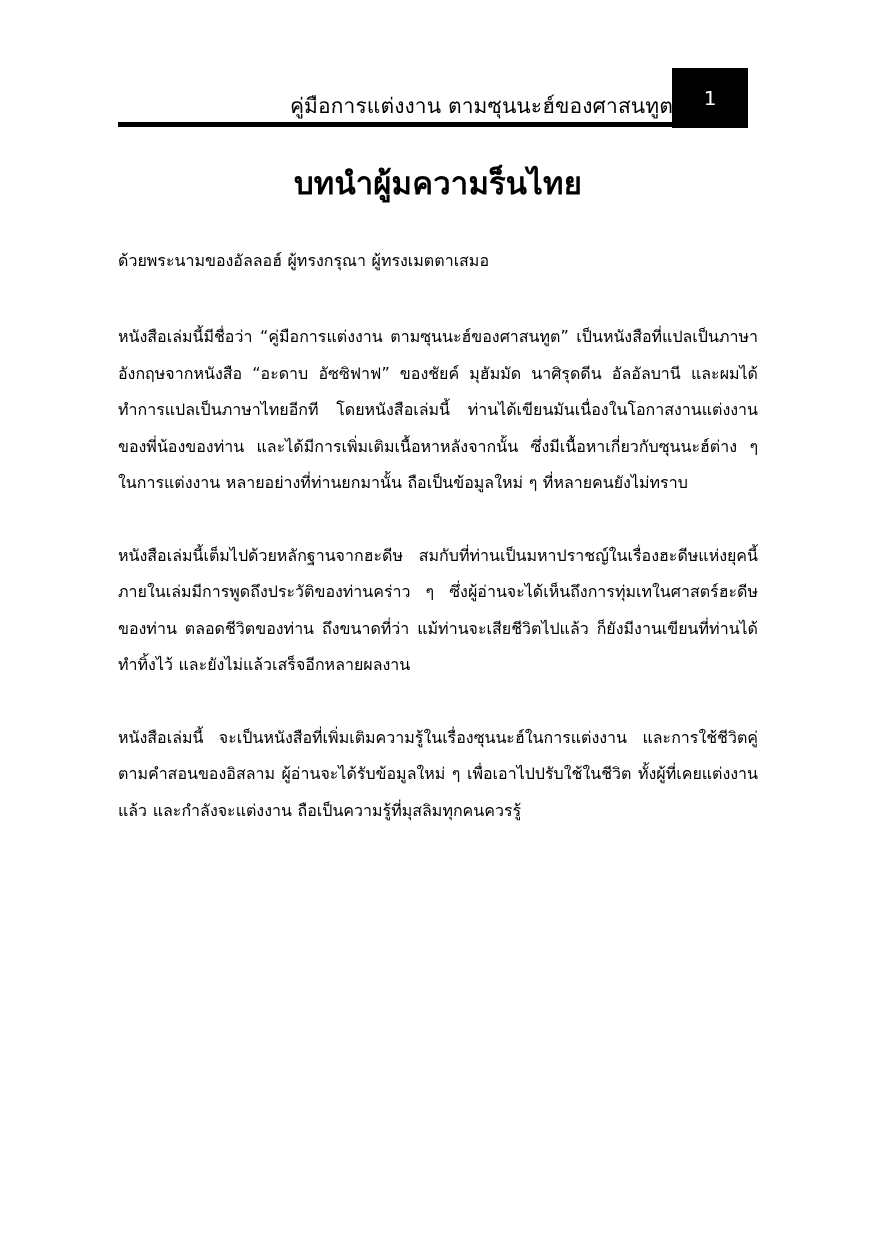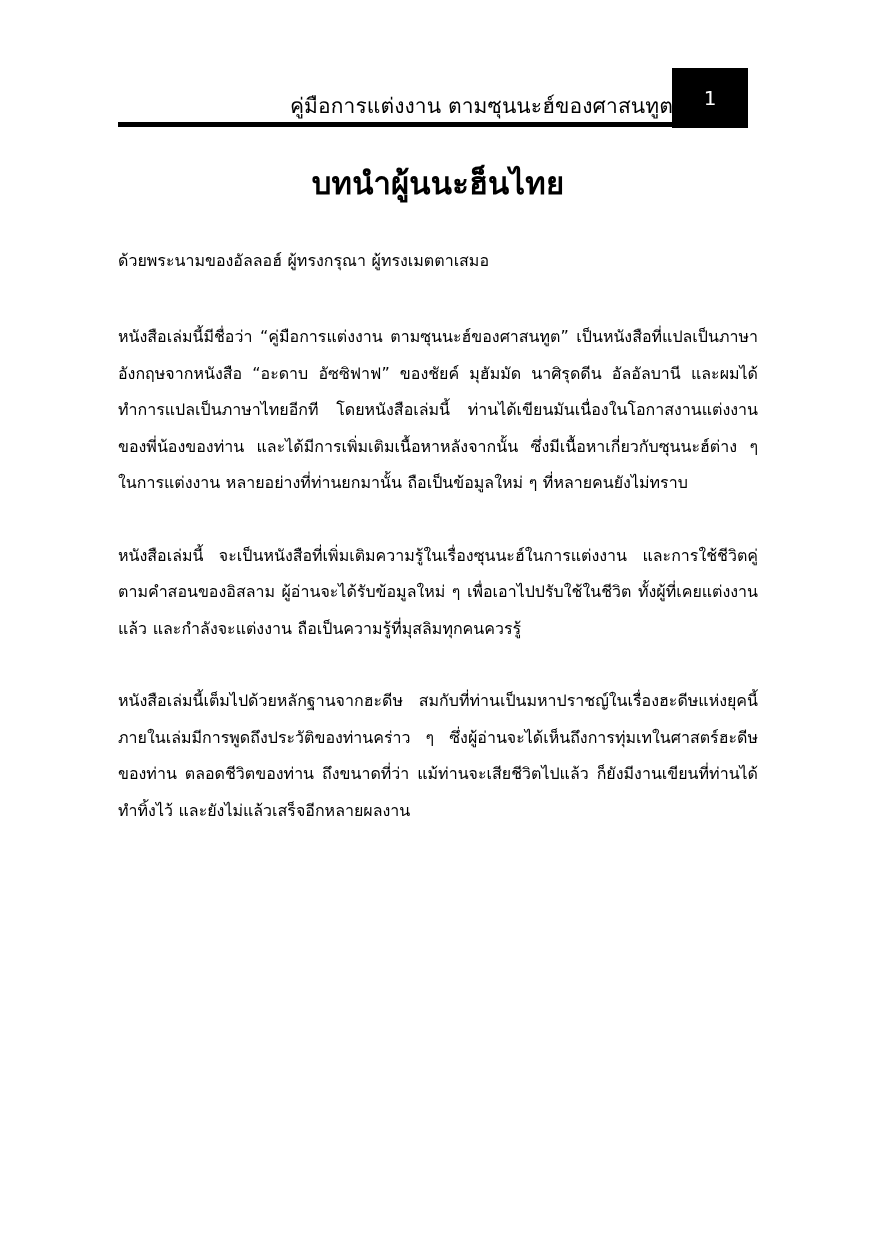--- a/index.html
+++ b/index.html
@@ -113,25 +113,25 @@
     <div class="header-title">คู่มือการแต่งงาน ตามซุนนะฮ์ของศาสนทูต</div>
     <div class="page-number-box">
       <span class="page-number">1</span>
     </div>
   </div>
 
   <div class="header-rule"></div>
 
   <div class="content">
 
-    <h1 class="doc-title">บทนำผู้นนะฮ็นไทย</h1>
+    <h1 class="doc-title">บทนำผู้มความร็นไทย</h1>
 
     <p class="para para-lead">ด้วยพระนามของอัลลอฮ์ ผู้ทรงกรุณา ผู้ทรงเมตตาเสมอ</p>
 
     <p class="para">หนังสือเล่มนี้มีชื่อว่า “คู่มือการแต่งงาน ตามซุนนะฮ์ของศาสนทูต” เป็นหนังสือที่แปลเป็นภาษาอังกฤษจากหนังสือ “อะดาบ อัซซิฟาฟ” ของชัยค์ มุฮัมมัด นาศิรุดดีน อัลอัลบานี และผมได้ทำการแปลเป็นภาษาไทยอีกที โดยหนังสือเล่มนี้ ท่านได้เขียนมันเนื่องในโอกาสงานแต่งงานของพี่น้องของท่าน และได้มีการเพิ่มเติมเนื้อหาหลังจากนั้น ซึ่งมีเนื้อหาเกี่ยวกับซุนนะฮ์ต่าง ๆ ในการแต่งงาน หลายอย่างที่ท่านยกมานั้น ถือเป็นข้อมูลใหม่ ๆ ที่หลายคนยังไม่ทราบ</p>
 
+    <p class="para">หนังสือเล่มนี้เต็มไปด้วยหลักฐานจากฮะดีษ สมกับที่ท่านเป็นมหาปราชญ์ในเรื่องฮะดีษแห่งยุคนี้ ภายในเล่มมีการพูดถึงประวัติของท่านคร่าว ๆ ซึ่งผู้อ่านจะได้เห็นถึงการทุ่มเทในศาสตร์ฮะดีษของท่าน ตลอดชีวิตของท่าน ถึงขนาดที่ว่า แม้ท่านจะเสียชีวิตไปแล้ว ก็ยังมีงานเขียนที่ท่านได้ทำทิ้งไว้ และยังไม่แล้วเสร็จอีกหลายผลงาน</p>
+
     <p class="para">หนังสือเล่มนี้ จะเป็นหนังสือที่เพิ่มเติมความรู้ในเรื่องซุนนะฮ์ในการแต่งงาน และการใช้ชีวิตคู่ตามคำสอนของอิสลาม ผู้อ่านจะได้รับข้อมูลใหม่ ๆ เพื่อเอาไปปรับใช้ในชีวิต ทั้งผู้ที่เคยแต่งงานแล้ว และกำลังจะแต่งงาน ถือเป็นความรู้ที่มุสลิมทุกคนควรรู้</p>
-
-    <p class="para">หนังสือเล่มนี้เต็มไปด้วยหลักฐานจากฮะดีษ สมกับที่ท่านเป็นมหาปราชญ์ในเรื่องฮะดีษแห่งยุคนี้ ภายในเล่มมีการพูดถึงประวัติของท่านคร่าว ๆ ซึ่งผู้อ่านจะได้เห็นถึงการทุ่มเทในศาสตร์ฮะดีษของท่าน ตลอดชีวิตของท่าน ถึงขนาดที่ว่า แม้ท่านจะเสียชีวิตไปแล้ว ก็ยังมีงานเขียนที่ท่านได้ทำทิ้งไว้ และยังไม่แล้วเสร็จอีกหลายผลงาน</p>
 
   </div>
 
 </div>
 
 </body></html>

